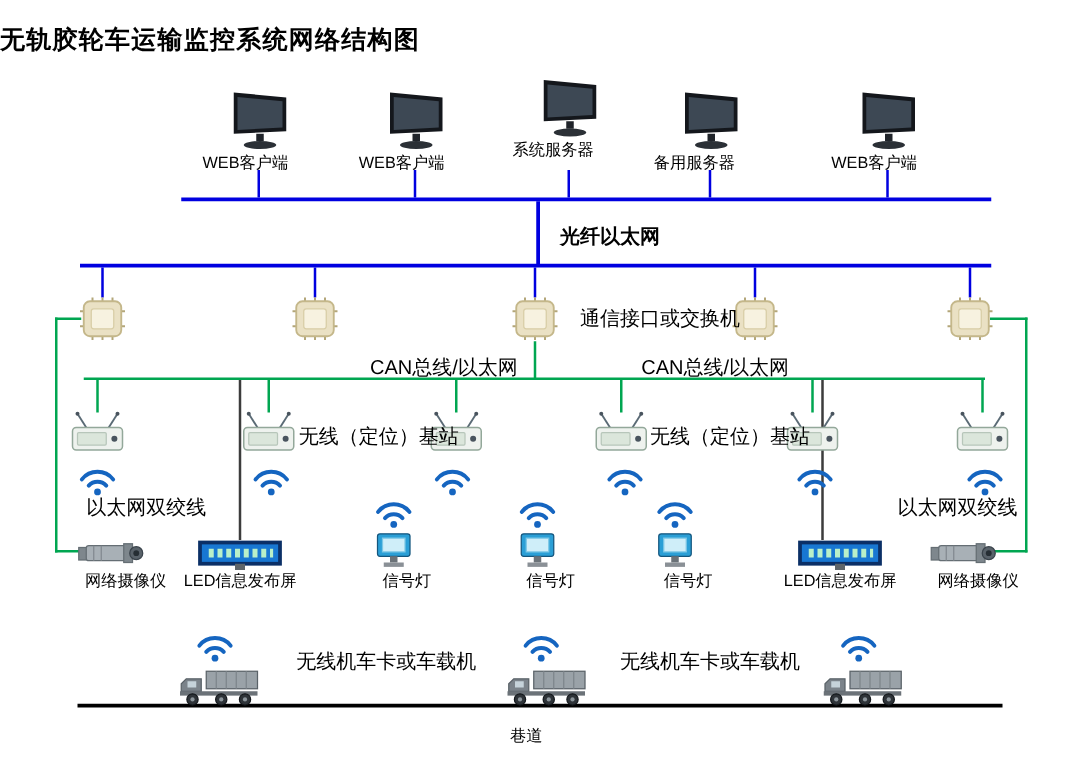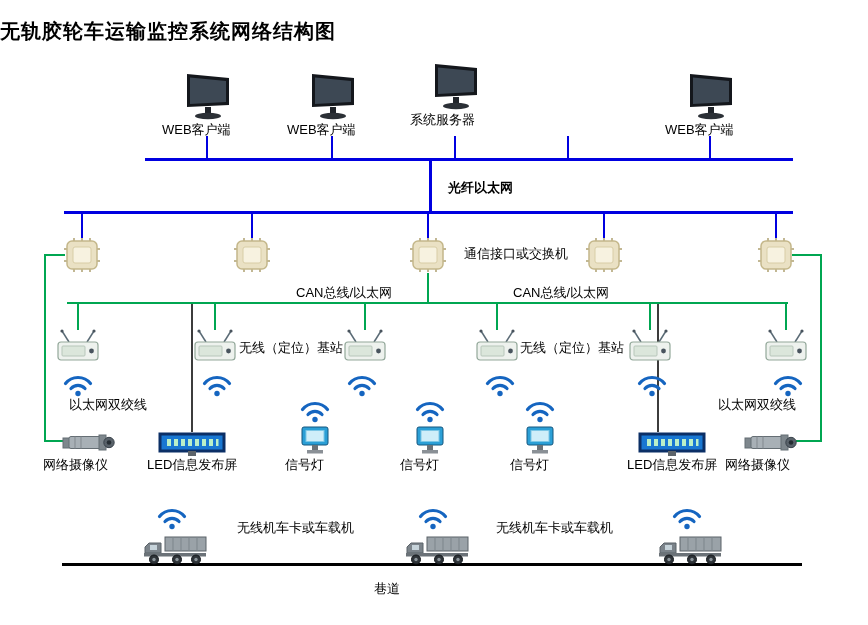--- a/index.html
+++ b/index.html
@@ -21,23 +21,23 @@
   .green{background:var(--can-bus)}
   .darkln{background:#3c3c3c}
   .blackln{background:var(--tunnel-line)}
   .title{
     position:absolute;left:0;top:18px;width:868px;
     font-size:20px;font-weight:bold;letter-spacing:1px;
   }
   .node{position:absolute;width:90px;text-align:left}
   .node svg{display:block;margin:0 auto}
   .node-label{font-size:13px;margin-top:1px;white-space:nowrap}
-  .lbl{position:absolute;font-size:13px;white-space:nowrap}
+  .lbl{position:absolute;font-size:16px;white-space:nowrap}
   .bold{font-weight:bold}
-  .clbl{position:absolute;font-size:13px;text-align:left;white-space:nowrap}
+  .clbl{position:absolute;font-size:13px;text-align:right;white-space:nowrap}
   svg{overflow:visible;display:block}
 
   
   .mon-body{fill:#14171c}
   .mon-screen{fill:#3d4854}
   .mon-neck{fill:#20242a}
   .mon-base{fill:#2b3036}
   
   .comm-outer{fill:#eae1c4;stroke:#c4b78a;stroke-width:1.5}
   .comm-inner{fill:#f7f2e0;stroke:#d8cda6;stroke-width:1}
@@ -135,20 +135,29 @@
     <div class="node-label">WEB客户端</div>
   </div>
   <div class="node" style="left:410px;top:64px">
     <svg width="58" height="46" viewBox="0 0 58 46">
       <polygon class="mon-body" points="9,0 51,4 51,31 9,33"></polygon>
         <polygon class="mon-screen" points="12,3.5 48,7 48,28 12,30"></polygon>
       <rect class="mon-neck" x="27" y="33" width="6" height="6"></rect>
         <ellipse class="mon-base" cx="30" cy="42" rx="13" ry="3.2"></ellipse>
     </svg>
     <div class="node-label">系统服务器</div>
+  </div>
+  <div class="node" style="left:523px;top:74px">
+    <svg width="58" height="46" viewBox="0 0 58 46">
+      <polygon class="mon-body" points="9,0 51,4 51,31 9,33"></polygon>
+        <polygon class="mon-screen" points="12,3.5 48,7 48,28 12,30"></polygon>
+      <rect class="mon-neck" x="27" y="33" width="6" height="6"></rect>
+        <ellipse class="mon-base" cx="30" cy="42" rx="13" ry="3.2"></ellipse>
+    </svg>
+    <div class="node-label">备用服务器</div>
   </div>
   <div class="node" style="left:665px;top:74px">
     <svg width="58" height="46" viewBox="0 0 58 46">
       <polygon class="mon-body" points="9,0 51,4 51,31 9,33"></polygon>
         <polygon class="mon-screen" points="12,3.5 48,7 48,28 12,30"></polygon>
       <rect class="mon-neck" x="27" y="33" width="6" height="6"></rect>
         <ellipse class="mon-base" cx="30" cy="42" rx="13" ry="3.2"></ellipse>
     </svg>
     <div class="node-label">WEB客户端</div>
   </div>

